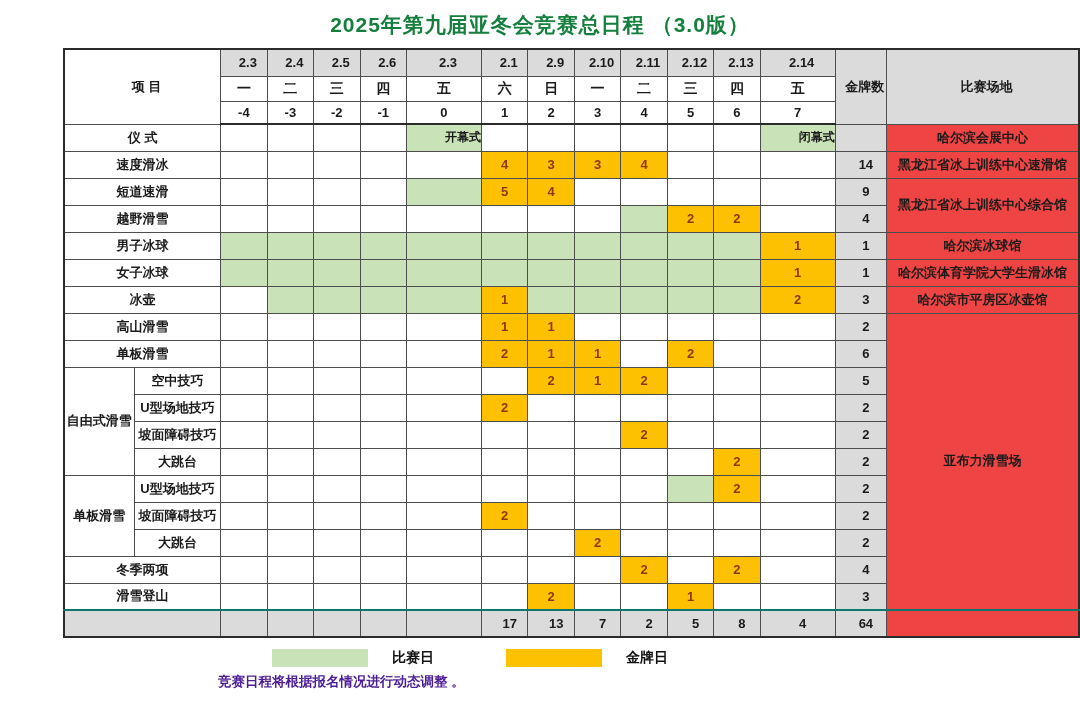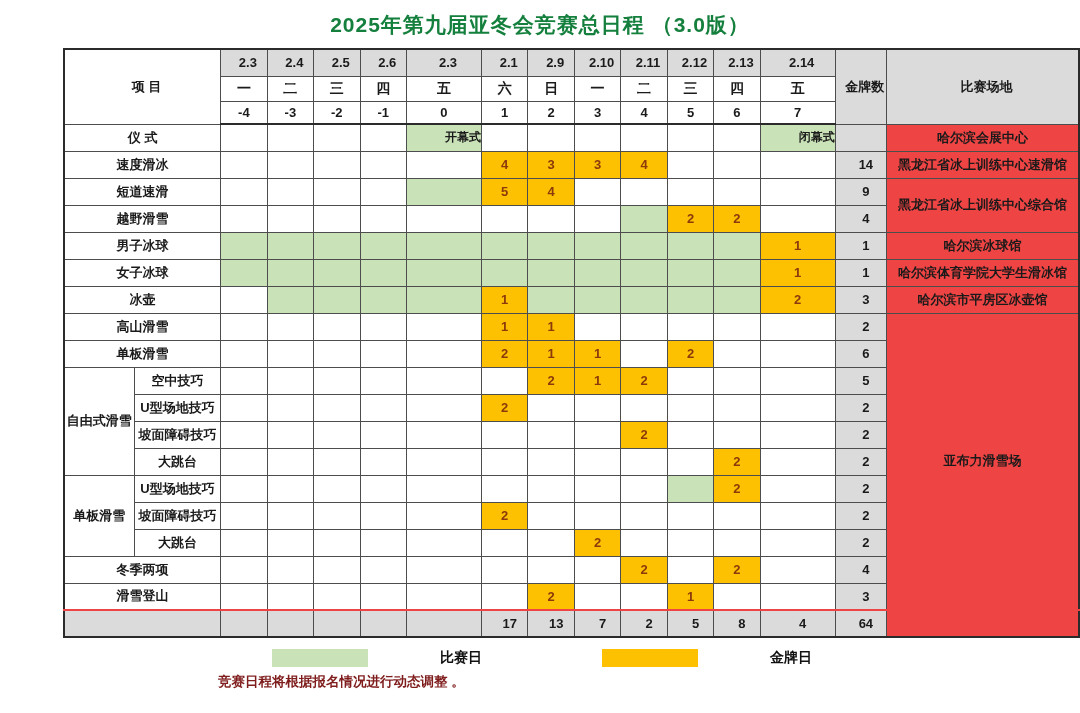--- a/index.html
+++ b/index.html
@@ -27,40 +27,39 @@
   td{
     border:1px solid var(--line);
     text-align:center;vertical-align:middle;
     font-size:13px;font-weight:bold;color:#1a1a1a;
     padding:0;overflow:hidden;white-space:nowrap;
   }
   thead tr.r-date td{height:27px;padding-left:8px;}
   thead tr.r-week td{height:25px;font-size:14px;}
   thead tr.r-num td{height:23px;border-bottom:2px solid #2b2b2b;}
   tbody tr{height:27px;}
-  tbody tr.totals td{border-top:2px solid #ef4444;height:15px;}
+  tbody tr.totals td{border-top:2px solid #0f766e;height:15px;}
   .hdr{background:var(--gray);}
   .gray{background:var(--gray);padding-left:10px;}
   .green{background:var(--green);padding-left:38px;}
   .gold{background:var(--gold);color:var(--goldtxt);}
   .plabel{font-size:13px;}
   .venue{font-size:13px;background:#ef4444;}
   .ceremony{font-size:12px;letter-spacing:0;}
   .legend{
     display:flex;align-items:center;
     margin:11px 0 0 272px;
-    gap:48px;
   }
   .swatch{width:96px;height:18px;display:inline-block;}
   .swatch.green-sw{background:var(--green);}
   .swatch.gold-sw{background:var(--gold);}
   .legend-label{font-size:14px;font-weight:bold;margin-left:24px;}
   .legend .gold-sw{margin-left:72px;}
   .footnote{
-    margin:6px 12px 0 218px;font-size:13.5px;font-weight:bold;color:#7f1d1d;
+    margin:6px 12px 0 218px;font-size:13.5px;font-weight:bold;color:#4c1d95;
   }
 </style>
 </head>
 <body>
 
 <div class="title">2025年第九届亚冬会竞赛总日程 （3.0版）</div>
 
 <table>
   <colgroup>
     <col style="width:71px">

